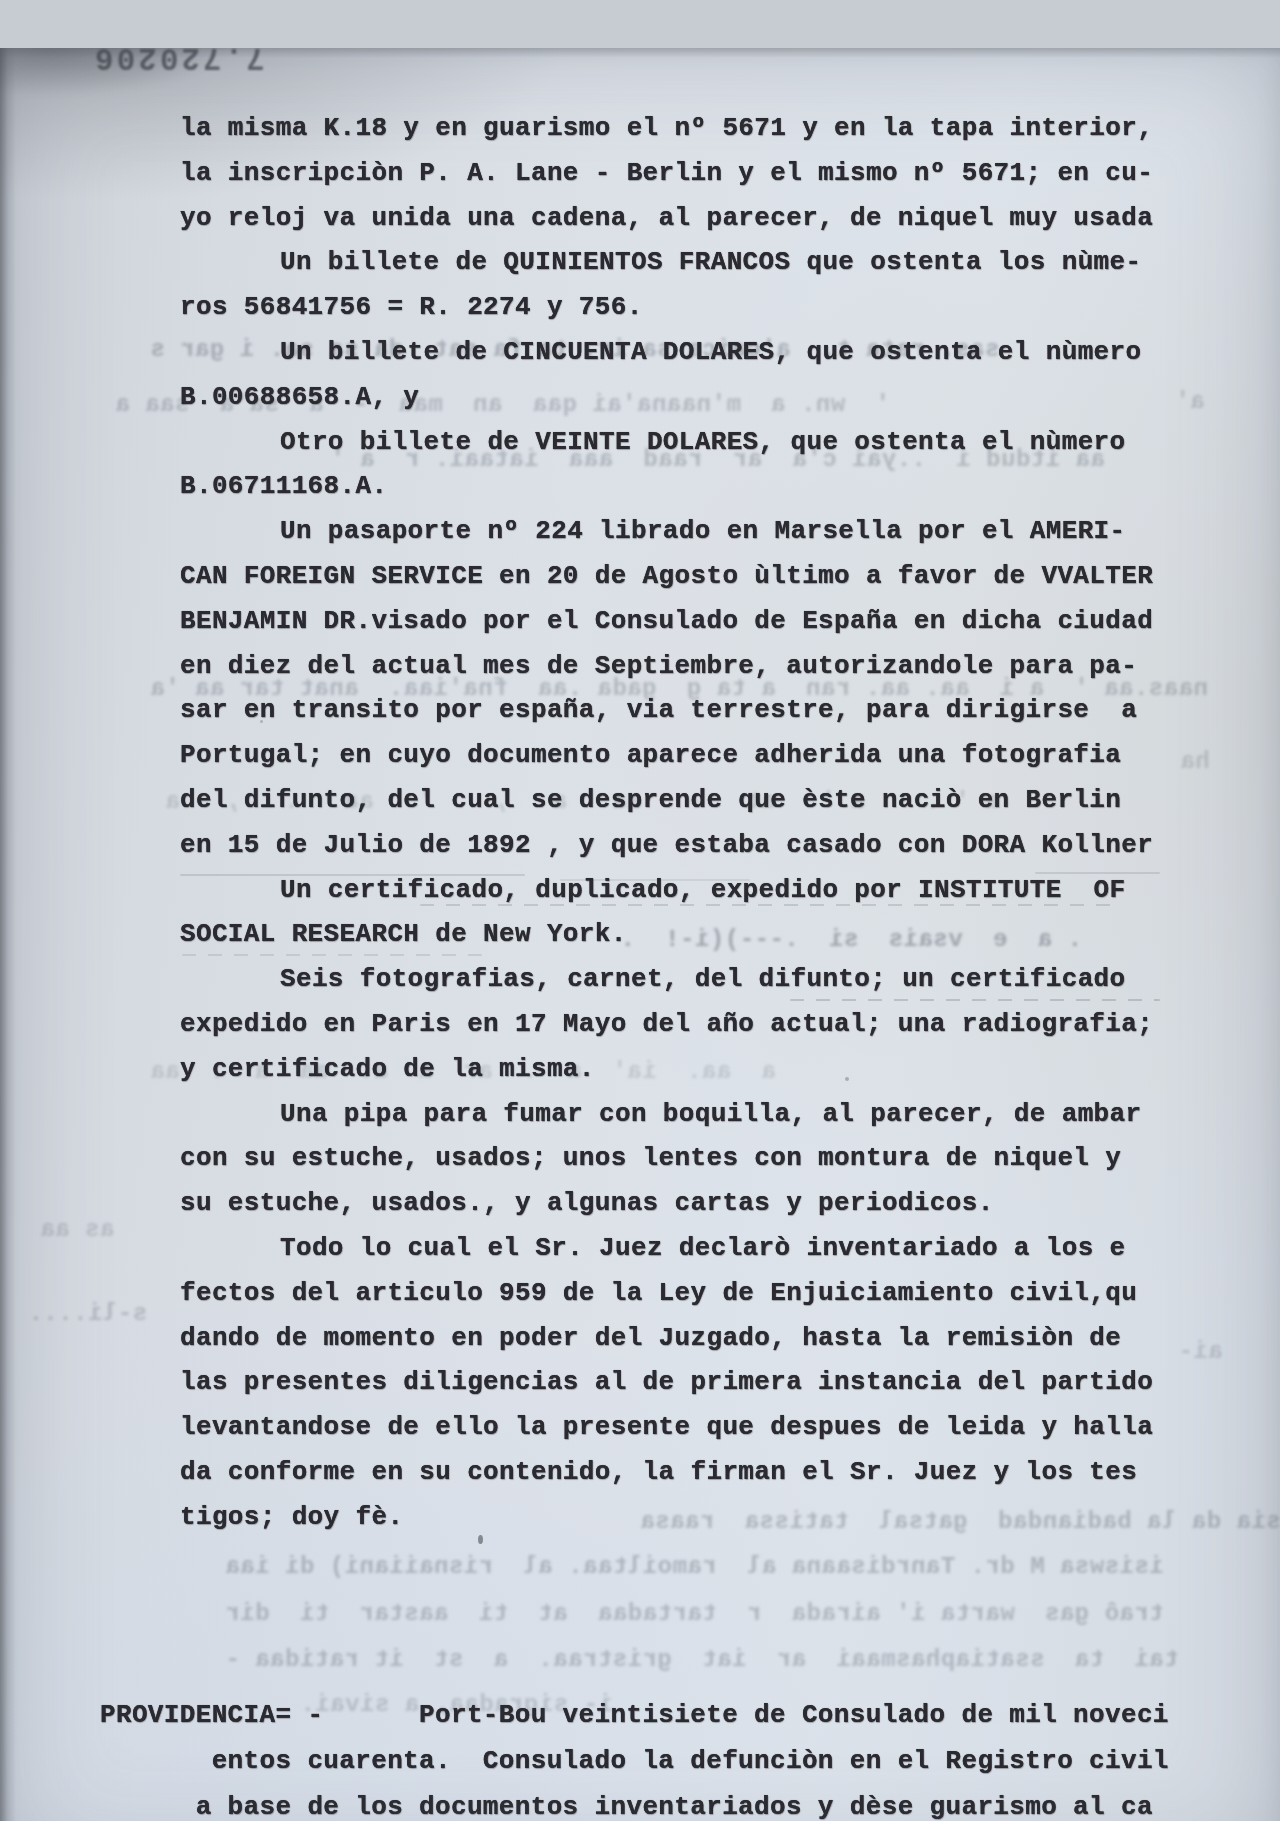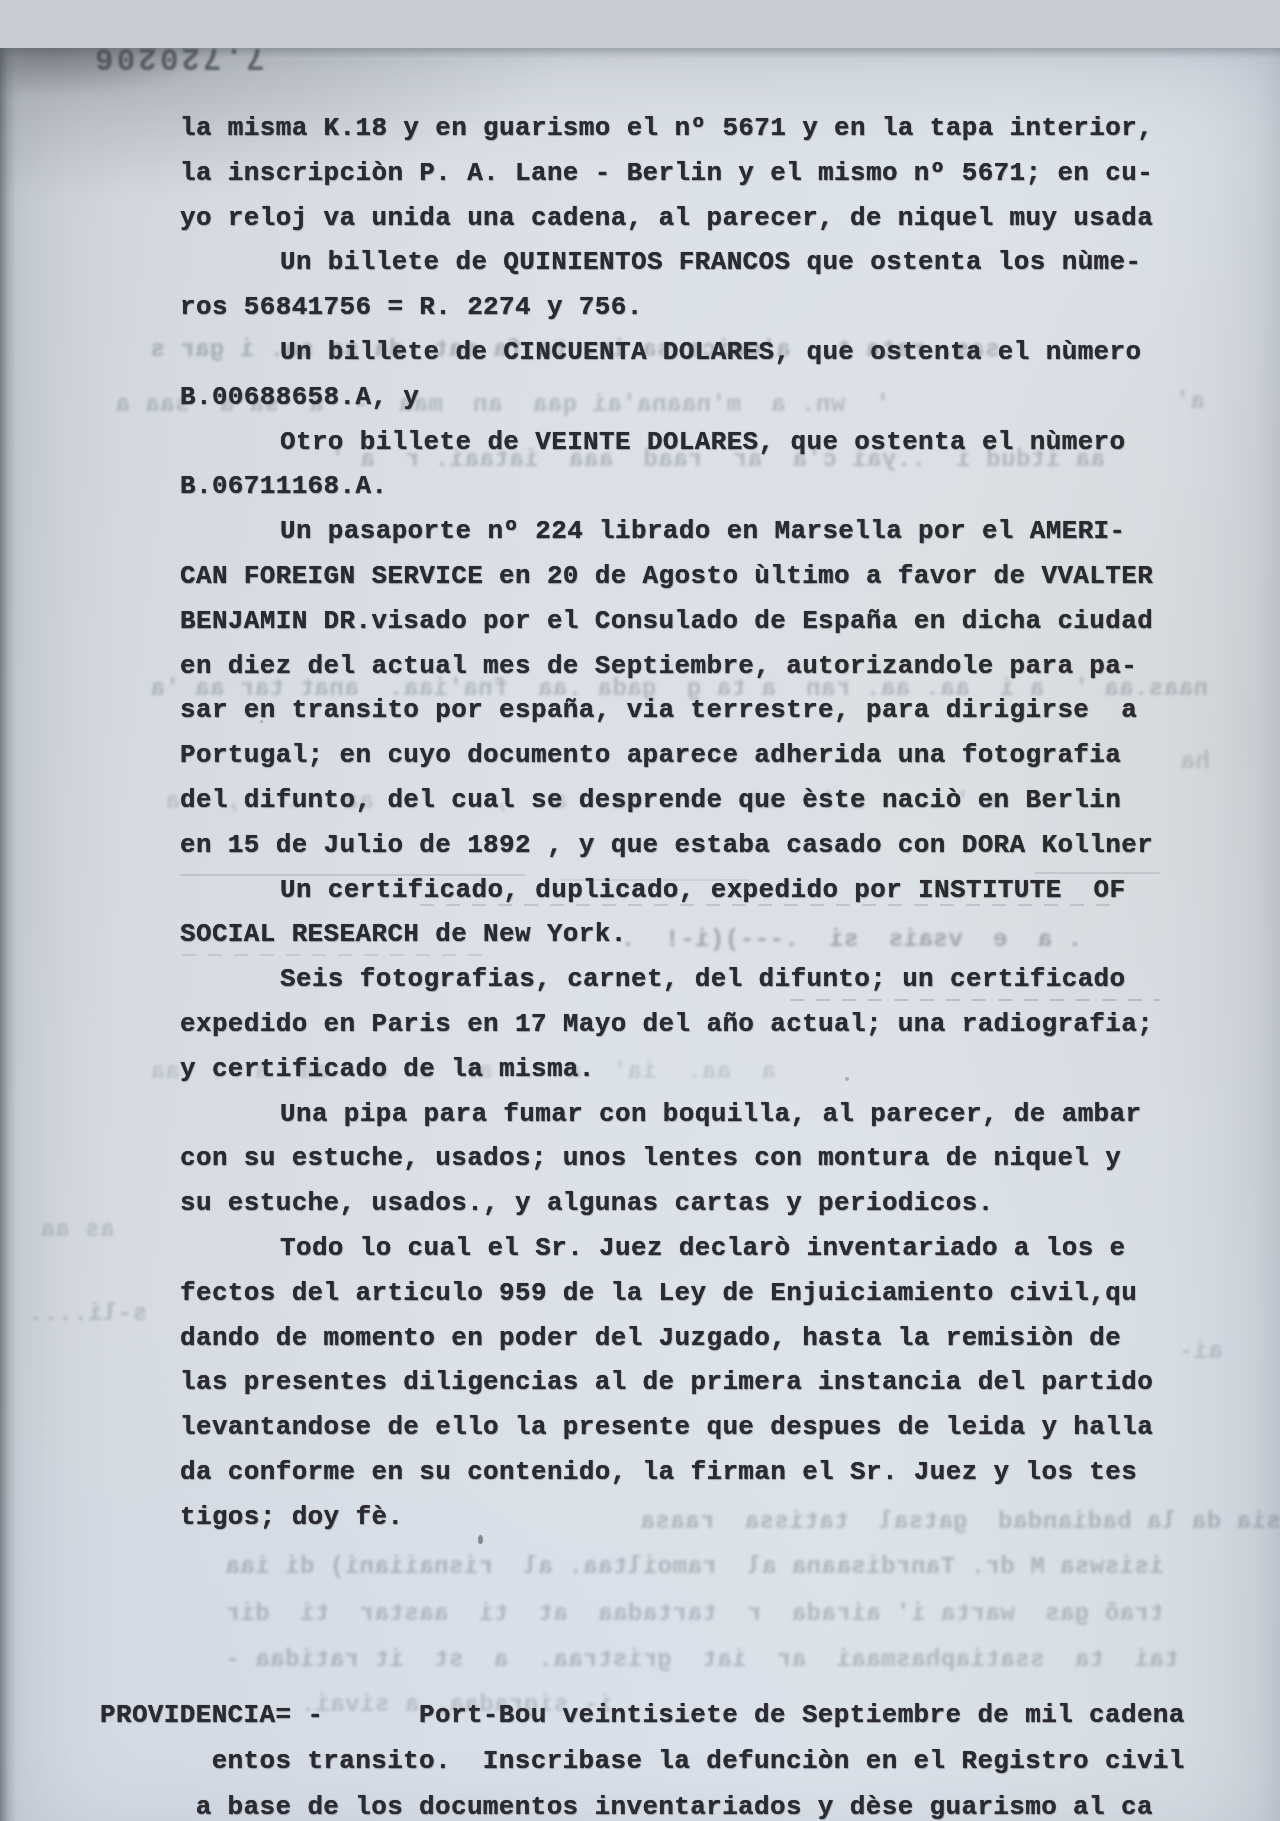--- a/index.html
+++ b/index.html
@@ -120,21 +120,21 @@
       <div class="pencil-mark" style="left: 180px; top: 826px; width: 345px; opacity: 0.45;"></div>
       <div class="pencil-mark" style="left: 560px; top: 831px; width: 190px; opacity: 0.28;"></div>
       <div class="pencil-mark" style="left: 1035px; top: 824px; width: 125px; opacity: 0.4;"></div>
       <div class="pencil-mark dashed" style="left: 790px; top: 951px; width: 370px; opacity: 0.55;"></div>
       <div class="pencil-mark dashed" style="left: 420px; top: 856px; width: 700px; opacity: 0.45;"></div>
       <div class="pencil-mark dashed" style="left: 182px; top: 906px; width: 300px; opacity: 0.35;"></div>
     </div>
 
   <div class="body-text" id="body-text"><div class="tline">la misma K.18 y en guarismo el nº 5671 y en la tapa interior,</div><div class="tline">la inscripciòn P. A. Lane - Berlin y el mismo nº 5671; en cu-</div><div class="tline">yo reloj va unida una cadena, al parecer, de niquel muy usada</div><div class="tline indent">Un billete de QUINIENTOS FRANCOS que ostenta los nùme-</div><div class="tline">ros 56841756 = R. 2274 y 756.</div><div class="tline indent">Un billete de CINCUENTA DOLARES, que ostenta el nùmero</div><div class="tline">B.00688658.A, y</div><div class="tline indent">Otro billete de VEINTE DOLARES, que ostenta el nùmero</div><div class="tline">B.06711168.A.</div><div class="tline indent">Un pasaporte nº 224 librado en Marsella por el AMERI-</div><div class="tline">CAN FOREIGN SERVICE en 20 de Agosto ùltimo a favor de VVALTER</div><div class="tline">BENJAMIN DR.visado por el Consulado de España en dicha ciudad</div><div class="tline">en diez del actual mes de Septiembre, autorizandole para pa-</div><div class="tline">sar en transito por españa, via terrestre, para dirigirse  a</div><div class="tline">Portugal; en cuyo documento aparece adherida una fotografia</div><div class="tline">del difunto, del cual se desprende que èste naciò en Berlin</div><div class="tline">en 15 de Julio de 1892 , y que estaba casado con DORA Kollner</div><div class="tline indent">Un certificado, duplicado, expedido por INSTITUTE  OF</div><div class="tline">SOCIAL RESEARCH de New York.</div><div class="tline indent">Seis fotografias, carnet, del difunto; un certificado</div><div class="tline">expedido en Paris en 17 Mayo del año actual; una radiografia;</div><div class="tline">y certificado de la misma.</div><div class="tline indent">Una pipa para fumar con boquilla, al parecer, de ambar</div><div class="tline">con su estuche, usados; unos lentes con montura de niquel y</div><div class="tline">su estuche, usados., y algunas cartas y periodicos.</div><div class="tline indent">Todo lo cual el Sr. Juez declarò inventariado a los e</div><div class="tline">fectos del articulo 959 de la Ley de Enjuiciamiento civil,qu</div><div class="tline">dando de momento en poder del Juzgado, hasta la remisiòn de</div><div class="tline">las presentes diligencias al de primera instancia del partido</div><div class="tline">levantandose de ello la presente que despues de leida y halla</div><div class="tline">da conforme en su contenido, la firman el Sr. Juez y los tes</div><div class="tline">tigos; doy fè.</div></div>
 
-  <div class="providencia" id="providencia"><div>PROVIDENCIA= -      Port-Bou veintisiete de Septiembre de mil cadena</div><div>       entos transito.  Inscribase la defunciòn en el Registro civil</div><div>      a base de los documentos inventariados y dèse guarismo al ca</div></div>
+  <div class="providencia" id="providencia"><div>PROVIDENCIA= -      Port-Bou veintisiete de Consulado de mil noveci</div><div>       entos cuarenta.  Consulado la defunciòn en el Registro civil</div><div>      a base de los documentos inventariados y dèse guarismo al ca</div></div>
 
   <div id="specks-layer">
       <div class="speck" style="left: 478px; top: 1487px; width: 5px; height: 9px; opacity: 0.65;"></div>
       <div class="speck" style="left: 845px; top: 1029px; width: 4px; height: 4px; opacity: 0.4;"></div>
       <div class="speck" style="left: 260px; top: 672px; width: 3px; height: 3px; opacity: 0.35;"></div>
     </div>
 
   <div class="vignette"></div>
 </div>
 

